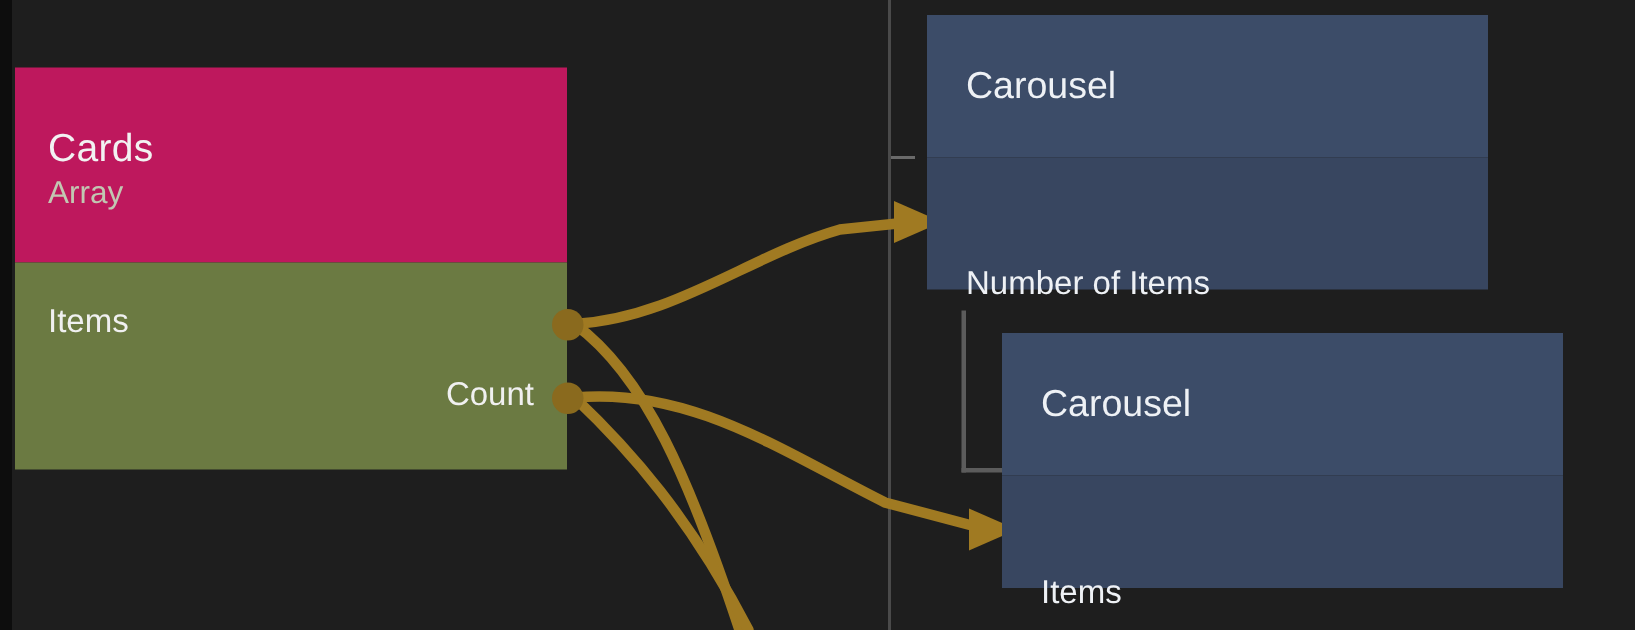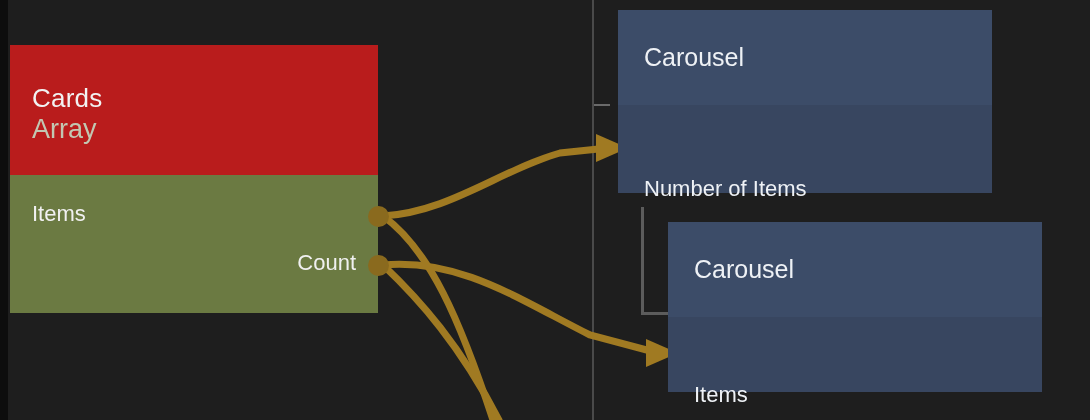--- a/index.html
+++ b/index.html
@@ -22,24 +22,24 @@
   .bracket{position:absolute;left:641px;top:207px;width:26px;height:105px;
            border-left:3px solid #5c5c5c;border-bottom:3px solid #5c5c5c;}
 
   
   .node{position:absolute;box-sizing:border-box;}
   .node .hdr{box-sizing:border-box;}
   .node .body{box-sizing:border-box;}
 
   
   #node-cards{left:10px;top:45px;width:368px;height:268px;}
-  #node-cards .hdr{height:130px;background:#b91c1c;padding:38px 0 0 22px;}
+  #node-cards .hdr{height:130px;background:#be185d;padding:38px 0 0 22px;}
   #node-cards .body{height:138px;background:#6b7a42;position:relative;}
   .node-title{color:#f2f2f2;font-size:26px;line-height:30px;font-weight:400;letter-spacing:.2px;}
-  .node-subtitle{color:#c2c7b2;font-size:27px;line-height:28px;margin-top:2px;}
+  .node-subtitle{color:#c2c7b2;font-size:21px;line-height:28px;margin-top:2px;}
 
   .row-left{position:absolute;left:22px;color:#f0f0f0;font-size:22px;line-height:26px;}
   .row-right{position:absolute;right:22px;color:#f0f0f0;font-size:22px;line-height:26px;}
   #cards-items{top:26px;}
   #cards-count{top:75px;}
 
   
   .port{position:absolute;width:21px;height:21px;border-radius:50%;background:#8a6a1e;}
   #port-items{left:368px;top:206px;}
   #port-count{left:368px;top:255px;}

